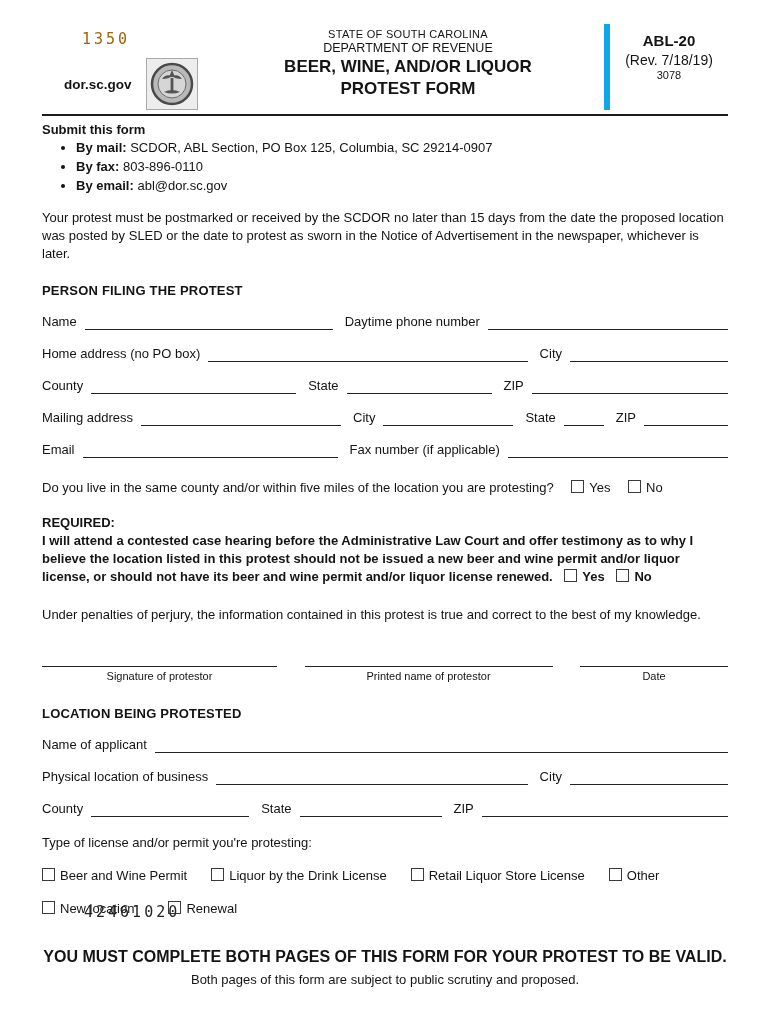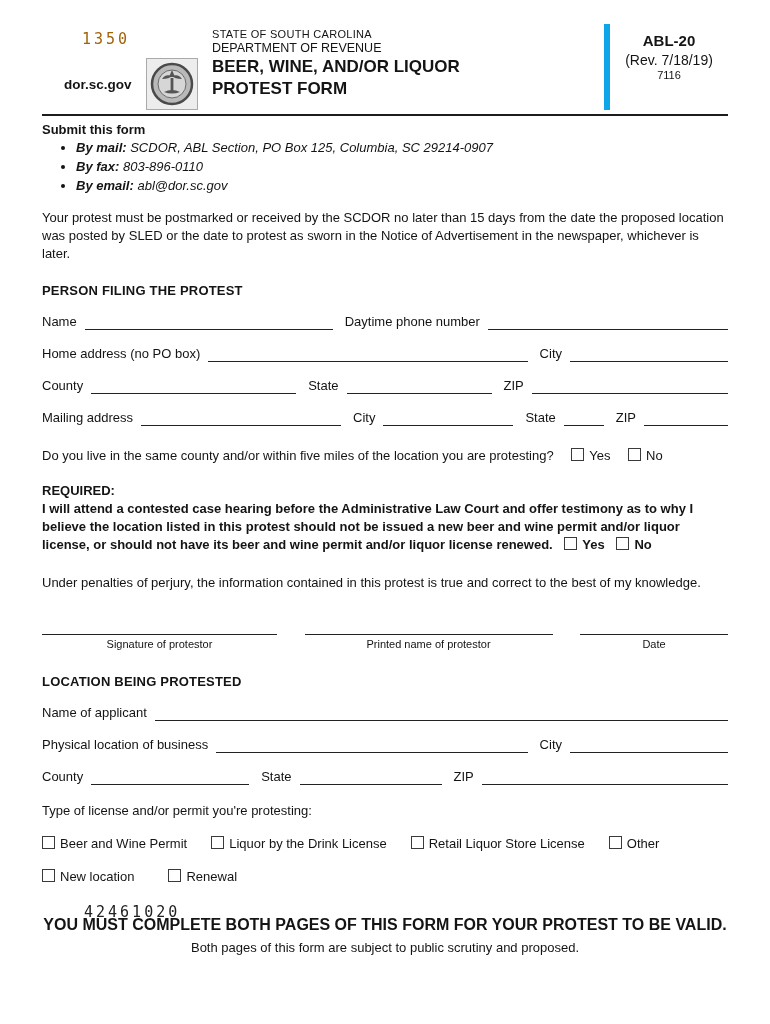--- a/index.html
+++ b/index.html
@@ -12,34 +12,34 @@
   
   .header { display:flex; align-items:stretch; margin:24px 42px 0 42px;
             border-bottom:2px solid #1c1c1c; padding-bottom:4px; }
   .header-left { width:170px; display:flex; flex-direction:column; }
   .top-code { font-family:"DejaVu Sans Mono", monospace; font-size:15px;
               letter-spacing:3px; margin:6px 0 10px 40px; color:#a16207; }
   .left-bottom { display:flex; align-items:center; }
   .website { font-size:13.5px; margin-left:22px;font-weight:bold; }
   .seal-box { margin-left:14px; width:50px; height:50px; background:#ededed;
               border:1px solid #aaa; display:flex; align-items:center; justify-content:center; }
-  .header-center { flex:1; padding-top:4px; }
+  .header-center { flex:1; text-align:center; padding-top:4px; }
   .hc-state { font-size:11px; letter-spacing:.3px; }
   .hc-dept  { font-size:12.5px; margin-top:1px; }
   .hc-title { font-size:17px; font-weight:bold; margin-top:2px; }
   .header-right { width:118px; border-left:6px solid #0ea5e9; text-align:center; padding-top:8px; }
   .form-number { font-size:15px; font-weight:bold; }
   .revision { font-size:14px; margin-top:3px; }
   .doc-code { font-size:11px; margin-top:1px; }
 
   
   .content { margin:0 42px; }
   .submit-heading { font-weight:bold; margin-top:6px; }
   ul.submit-list { margin:3px 0 0 34px; padding:0; }
-  ul.submit-list li { margin:2px 0; line-height:1.3;font-style:italic; }
+  ul.submit-list li { margin:2px 0; line-height:1.3; }
   .notice { margin-top:14px; line-height:1.4; }
 
   .section-heading { font-weight:bold; margin-top:20px; letter-spacing:.2px; }
   .loc-heading { margin-top:24px; }
 
   .row { display:flex; align-items:flex-end; margin-top:16px; }
   .lbl { white-space:nowrap; line-height:16px; }
   .line { border-bottom:1px solid #222; height:15px; margin-left:8px; }
   .line.gap { margin-right:12px; }
   .fill { flex:1; }
@@ -99,21 +99,21 @@
     </div>
     <div class="header-center">
       <div class="hc-state">STATE OF SOUTH CAROLINA</div>
       <div class="hc-dept">DEPARTMENT OF REVENUE</div>
       <div class="hc-title">BEER, WINE, AND/OR LIQUOR</div>
       <div class="hc-title">PROTEST FORM</div>
     </div>
     <div class="header-right">
       <div class="form-number">ABL-20</div>
       <div class="revision">(Rev. 7/18/19)</div>
-      <div class="doc-code">7116</div>
+      <div class="doc-code">3078</div>
     </div>
   </div>
 
   <div class="content">
 
     <div class="submit-heading">Submit this form</div>
     <ul class="submit-list">
       <li>
         <b>By mail:</b>
         <span>SCDOR, ABL Section, PO Box 125, Columbia, SC 29214-0907</span>
@@ -159,20 +159,26 @@
       <span class="lbl">Mailing address</span>
       <span class="line gap" style="width:200px;"></span>
       <span class="lbl">City</span>
       <span class="line gap" style="width:130px;"></span>
       <span class="lbl">State</span>
       <span class="line gap" style="width:40px;"></span>
       <span class="lbl">ZIP</span>
       <span class="line fill"></span>
     </div>
 
+    <div class="row">
+      <span class="lbl">Email</span>
+      <span class="line gap" style="width:255px;"></span>
+      <span class="lbl">Fax number (if applicable)</span>
+      <span class="line fill"></span>
+    </div>
 
     <div class="question">
       <span>Do you live in the same county and/or within five miles of the location you are protesting?</span>
       <span class="cb-item">
         <span class="cb"></span><span>Yes</span>
       </span>
       <span class="cb-item">
         <span class="cb"></span><span>No</span>
       </span>
     </div>

